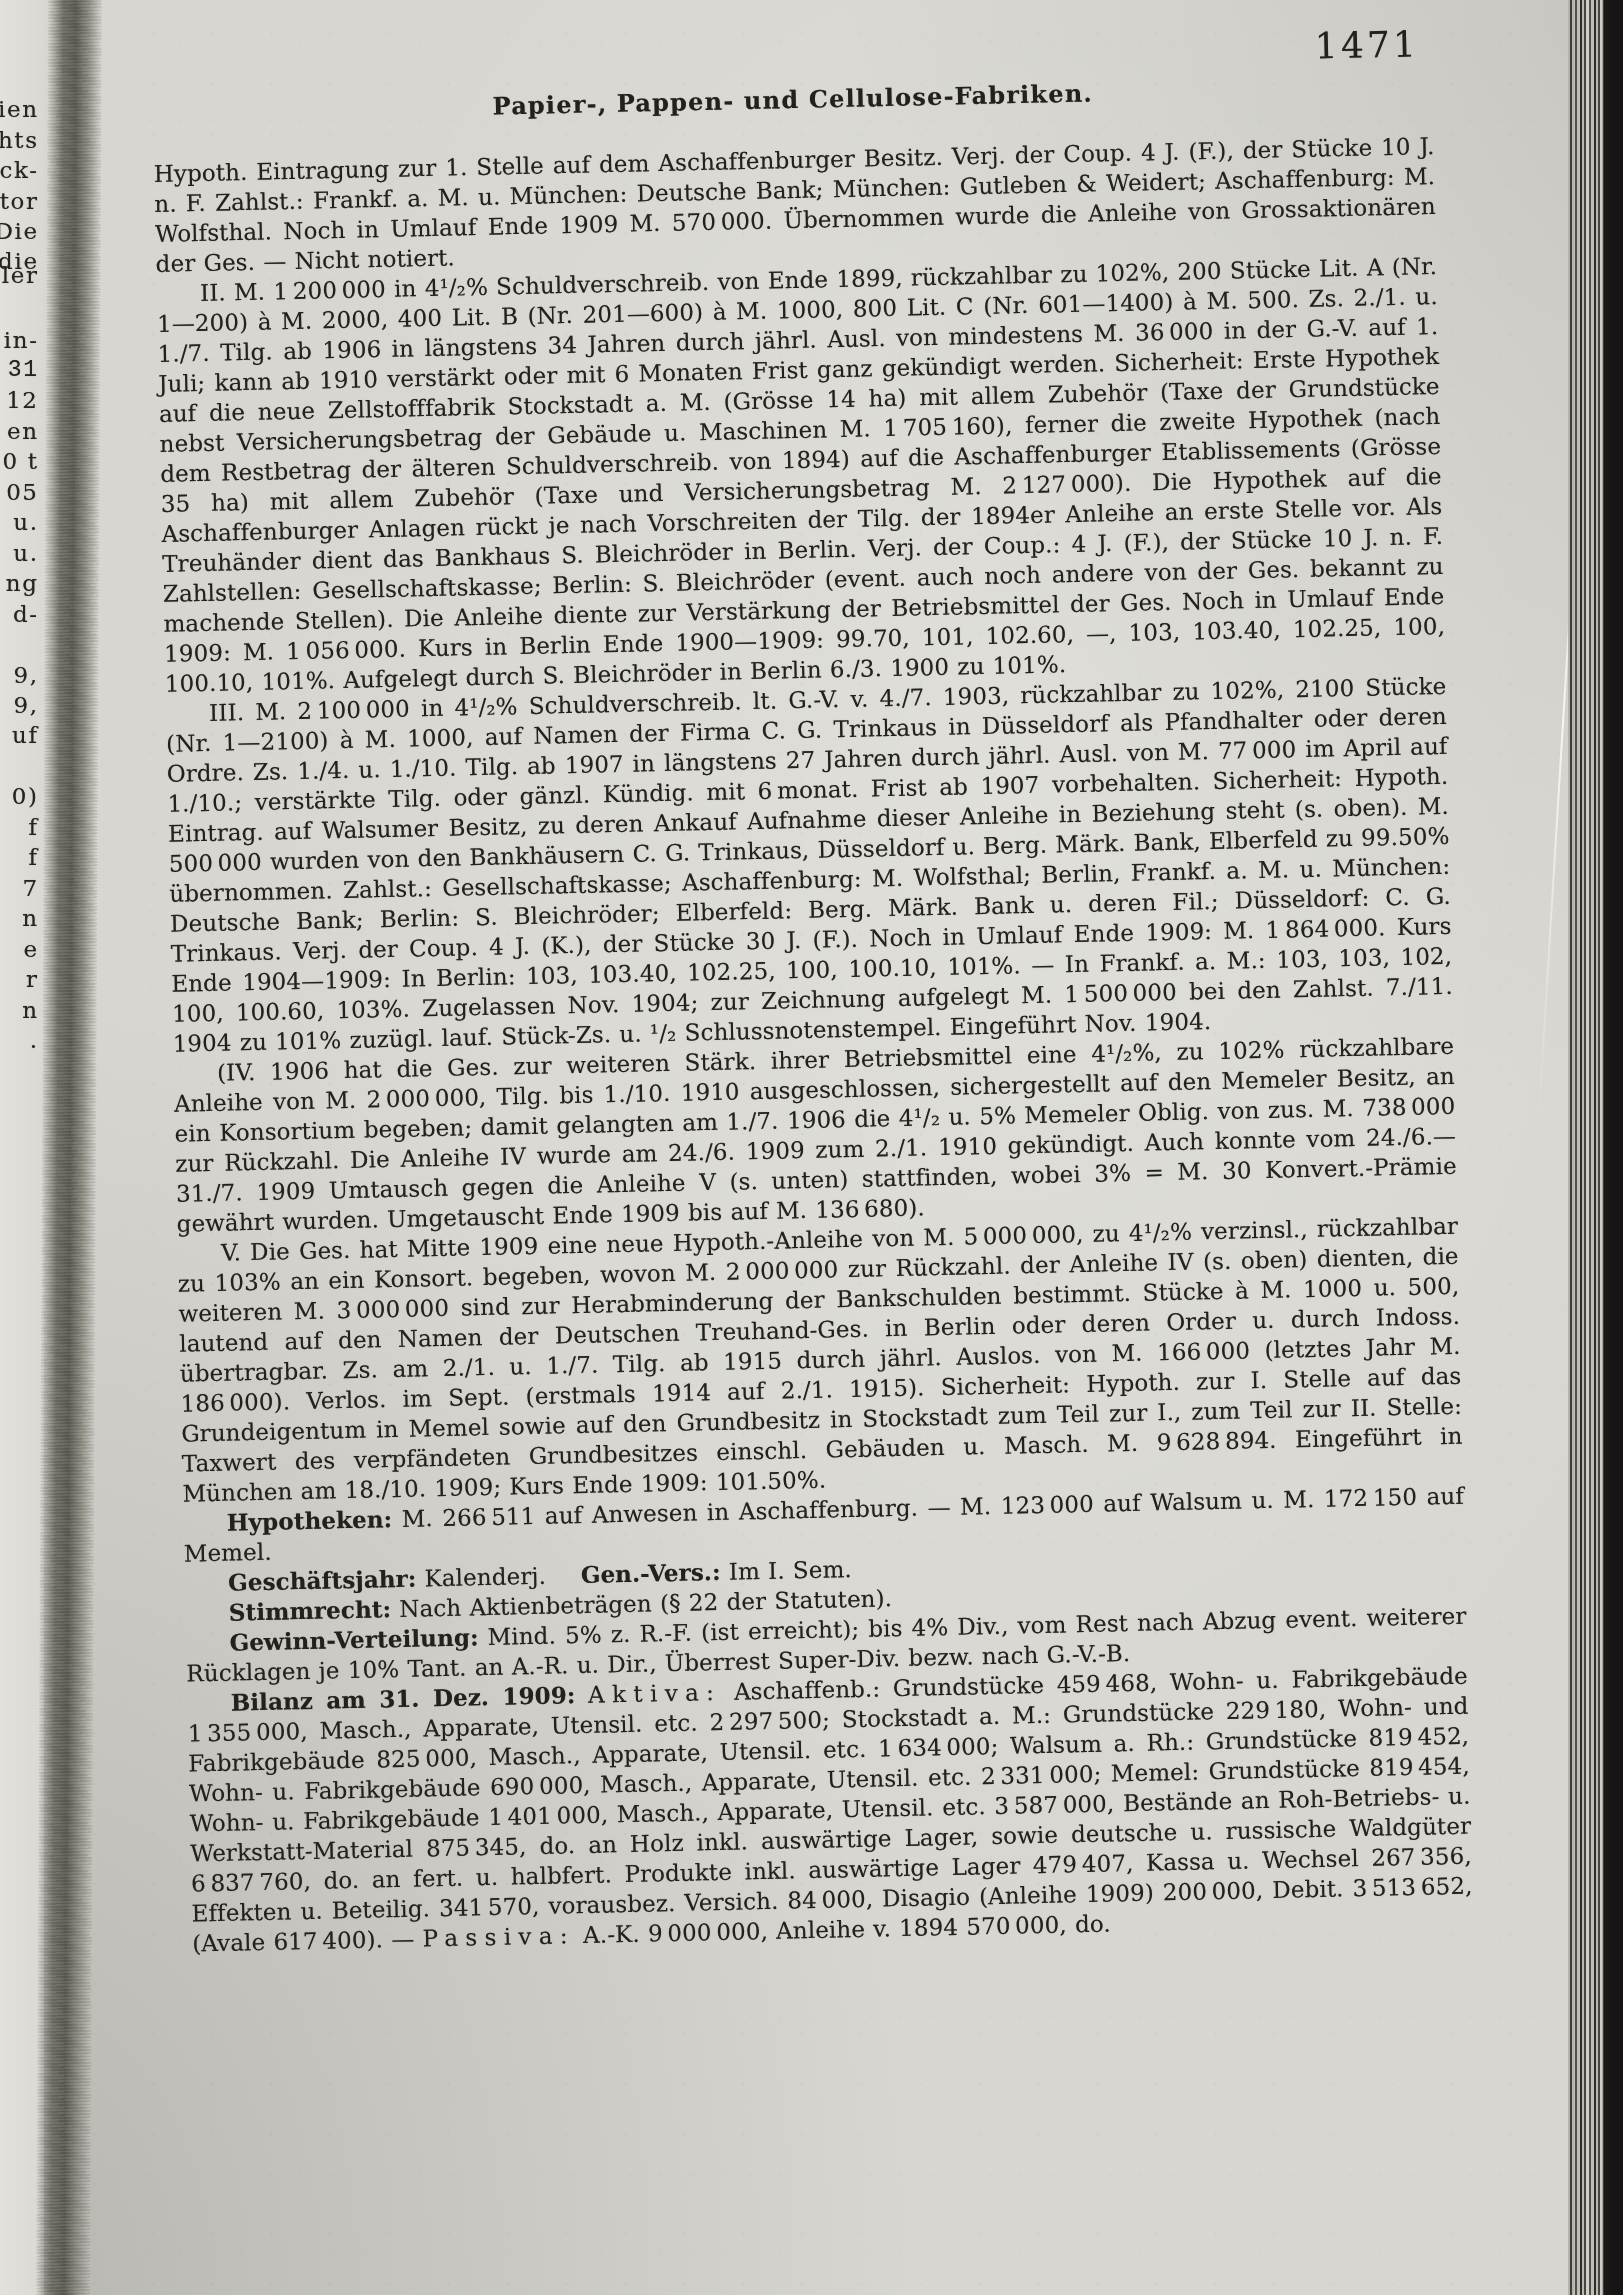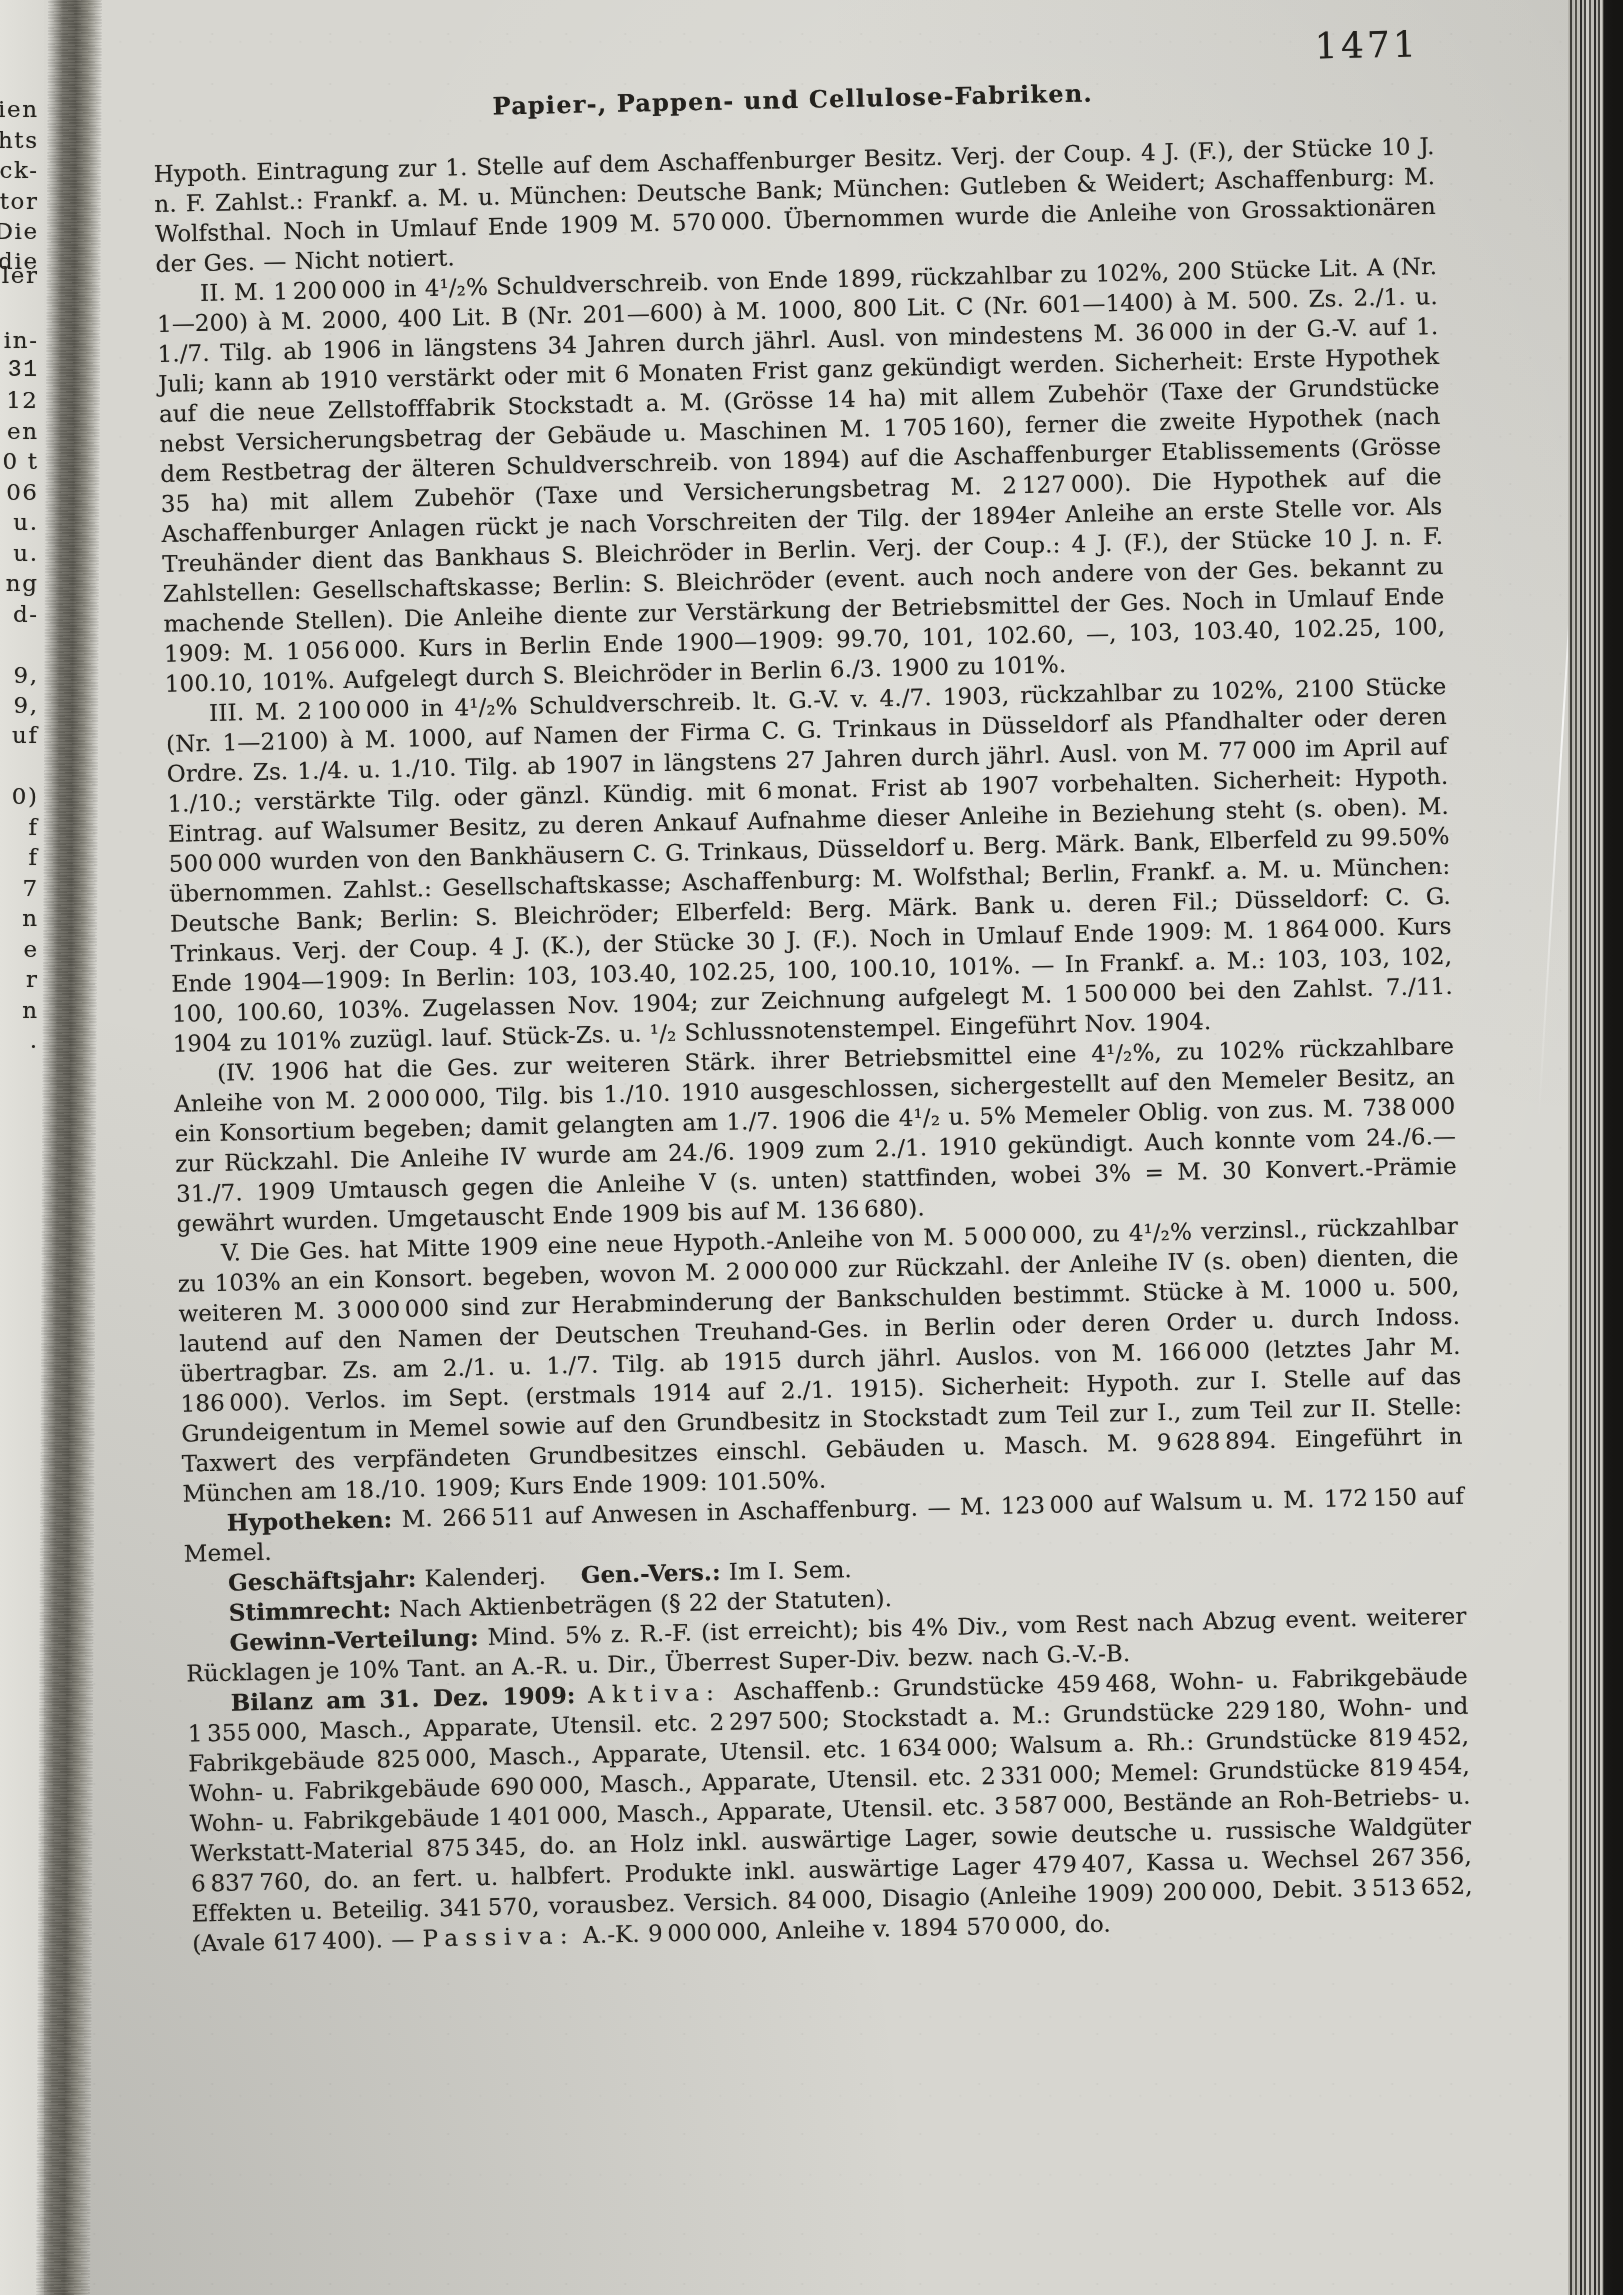--- a/index.html
+++ b/index.html
@@ -138,21 +138,21 @@
       <div class="gutter-fragment" style="top: 157px;">ck-</div>
       <div class="gutter-fragment" style="top: 188px; padding-left: 36px;">tor</div>
       <div class="gutter-fragment" style="top: 218px;">Die</div>
       <div class="gutter-fragment" style="top: 248px;">die</div>
       <div class="gutter-fragment" style="top: 262px;">ler</div>
       <div class="gutter-fragment" style="top: 327px;">in-</div>
       <div class="gutter-fragment" style="top: 357px; font-family: Liberation Mono, monospace;">31</div>
       <div class="gutter-fragment" style="top: 387px;">12</div>
       <div class="gutter-fragment" style="top: 418px;">en</div>
       <div class="gutter-fragment" style="top: 448px; text-align: right;">0 t</div>
-      <div class="gutter-fragment" style="top: 479px;">06</div>
+      <div class="gutter-fragment" style="top: 479px;">05</div>
       <div class="gutter-fragment" style="top: 509px;">u.</div>
       <div class="gutter-fragment" style="top: 540px;">u.</div>
       <div class="gutter-fragment" style="top: 570px;">ng</div>
       <div class="gutter-fragment" style="top: 601px;">d-</div>
       <div class="gutter-fragment" style="top: 662px;">9,</div>
       <div class="gutter-fragment" style="top: 692px;">9,</div>
       <div class="gutter-fragment" style="top: 722px;">uf</div>
       <div class="gutter-fragment" style="top: 783px;">0)</div>
       <div class="gutter-fragment" style="top: 814px;">f</div>
       <div class="gutter-fragment" style="top: 844px;">f</div>

